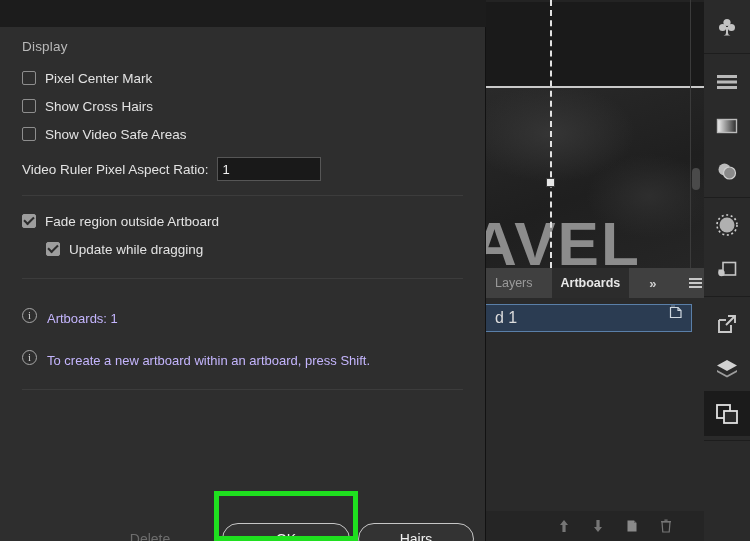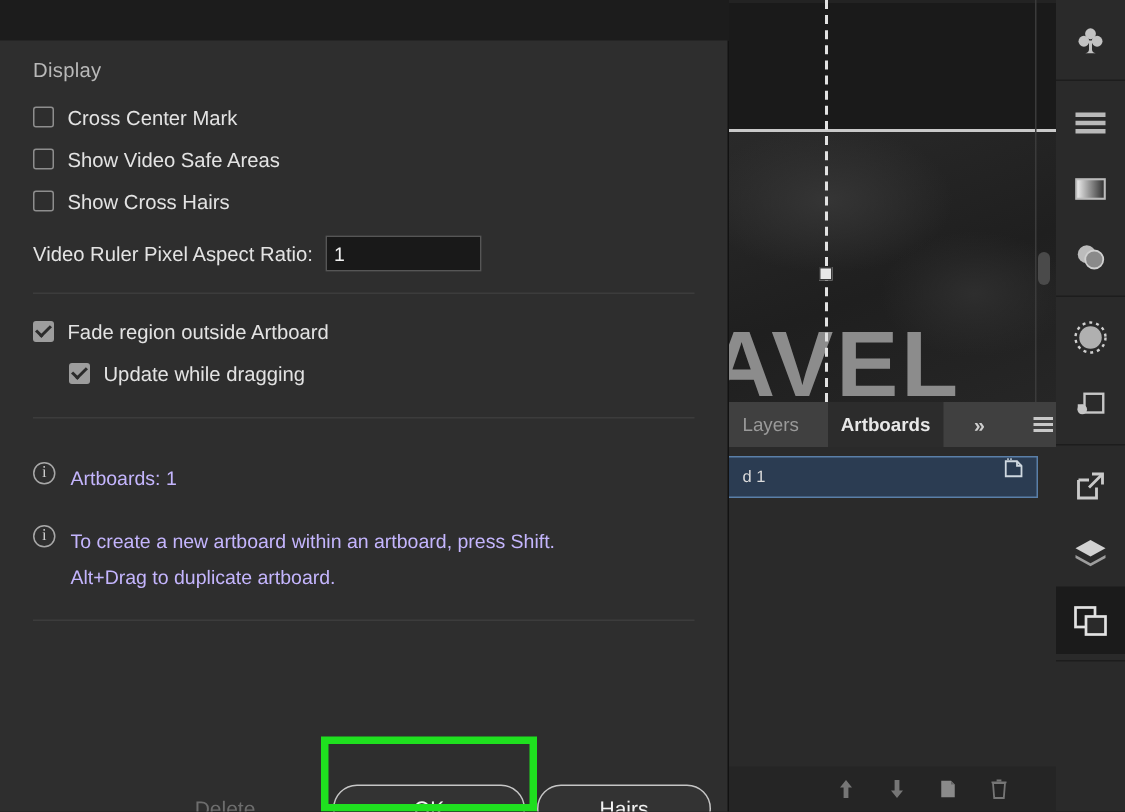--- a/index.html
+++ b/index.html
@@ -84,21 +84,21 @@
   .tab-sep { width: 1px; height: 14px; background: #5a5a5a; margin-right: 7px; }
   .menu-icon { padding-right: 8px; display: flex; flex-direction: column; gap: 2px; }
   .menu-icon i { display: block; width: 13px; height: 2px; background: #c8c8c8; }
 
   .panel-body { position: absolute; left: 0; top: 30px; width: 218px; height: 243px; background: #2a2a2a; }
   .ab-row {
     position: absolute; left: -18px; top: 6px; width: 224px; height: 28px;
     background: #2b3c52; border: 1px solid #5a7fa8;
     display: flex; align-items: center; padding: 0 7px 0 26px;
   }
-  .ab-row .ab-label { font-size: 11px; color: #dcdcdc; flex: 1; }
+  .ab-row .ab-label { font-size: 16px; color: #dcdcdc; flex: 1; }
   .ab-thumb {
     position: absolute; right: 20px; top: 5px; width: 17px; height: 17px;
   }
   .panel-bottom {
     position: absolute; left: 0; bottom: 0; width: 218px; height: 30px;
     background: #252525; display: flex; align-items: center;
     justify-content: center; gap: 20px; padding-left: 40px;
   }
   .pb-icon { width: 14px; height: 16px; opacity: .62; }
 
@@ -347,29 +347,29 @@
     </div>
   </div>
 
   <div class="dialog">
 
     <div class="dlg-section">
       <div class="sec-title">Display</div>
 
       <div class="cb-row">
         <span class="cbox"></span>
-        <span class="cb-label">Cross Center Mark</span>
+        <span class="cb-label">Pixel Center Mark</span>
+      </div>
+      <div class="cb-row">
+        <span class="cbox"></span>
+        <span class="cb-label">Show Cross Hairs</span>
       </div>
       <div class="cb-row">
         <span class="cbox"></span>
         <span class="cb-label">Show Video Safe Areas</span>
-      </div>
-      <div class="cb-row">
-        <span class="cbox"></span>
-        <span class="cb-label">Show Cross Hairs</span>
       </div>
 
       <div class="field-row">
         <span class="field-label">Video Ruler Pixel Aspect Ratio:</span>
         <input class="field-input" type="text" value="1" style="">
       </div>
     </div>
 
     <div class="dlg-section">
 
@@ -385,21 +385,20 @@
 
     <div class="info-block">
       <div class="info-row">
         <span class="info-ico">i</span>
         <span class="info-txt">Artboards: 1</span>
       </div>
       <div class="info-row">
         <span class="info-ico">i</span>
         <span class="info-txt">
           <span>To create a new artboard within an artboard, press Shift.</span><br>
-          <span>Alt+Drag to duplicate artboard.</span>
         </span>
       </div>
     </div>
 
     <div class="footer">
       <div class="btn btn-delete">Delete</div>
       <div class="btn btn-ok">OK</div>
       <div class="btn btn-cancel">Hairs</div>
     </div>
   </div>

